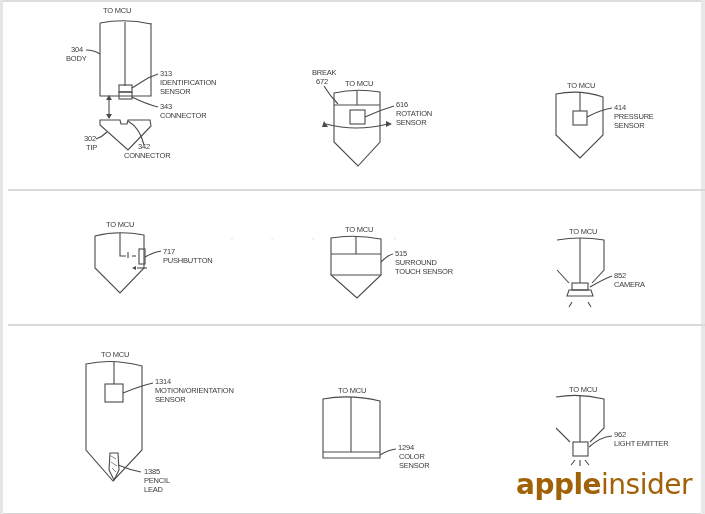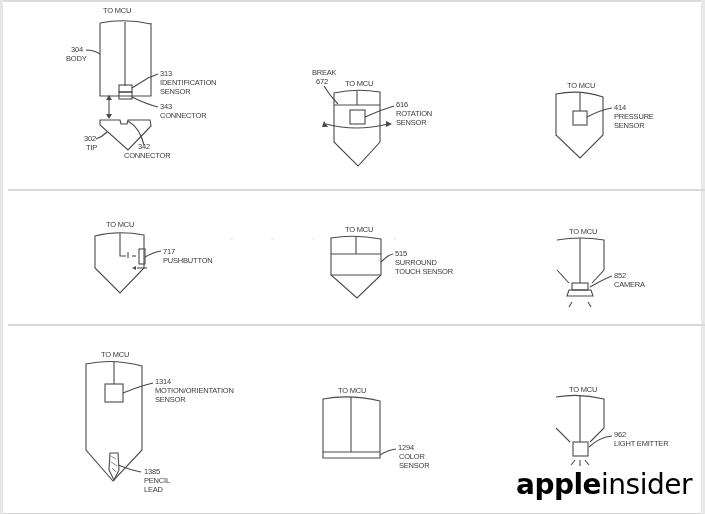--- a/index.html
+++ b/index.html
@@ -6,21 +6,21 @@
   body { width: 705px; height: 514px; overflow: hidden; position: relative; font-family: "Liberation Sans", sans-serif; }
   .frame { position: absolute; left: 0; top: 0; width: 703px; height: 512px; border: 1px solid #d4d4d4; background: #fff; }
   .frame-top { position: absolute; left: 0; top: 0; width: 705px; height: 2px; background: #dcdcdc; }
   .frame-left { position: absolute; left: 0; top: 0; width: 3px; height: 514px; background: #e6e6e6; }
   .frame-right { position: absolute; right: 0; top: 0; width: 4px; height: 514px; background: #e8e8e8; }
   .divider { position: absolute; left: 8px; width: 697px; height: 2px; background: #d9d9d9; }
   svg.diagram { position: absolute; left: 0; top: 0; width: 705px; height: 514px; }
   svg text { font-family: "Liberation Sans", sans-serif; font-size: 7.5px; fill: #3a3a3a; letter-spacing: -0.2px; }
   .stroke { stroke: #4a4a4a; stroke-width: 1.1; fill: none; }
   .faint-mark { position: absolute; left: 228px; top: 226px; font-family: "Liberation Serif", serif; font-size: 22px; color: #f1f1f1; letter-spacing: 14px; }
-  .watermark { position: absolute; left: 516px; top: 468px; font-family: "DejaVu Sans", sans-serif; font-size: 28px; font-weight: bold; color: #000000; letter-spacing: -0.5px; }
+  .watermark { position: absolute; left: 516px; top: 468px; font-family: "DejaVu Sans", sans-serif; font-size: 28px; font-weight: bold; color: #a16207; letter-spacing: -0.5px; }
   .watermark .thin { font-weight: normal; }
 </style>
 </head>
 <body>
 
 <div class="frame"></div>
 <div class="frame-top"></div>
 <div class="frame-left"></div>
 <div class="frame-right"></div>
 

